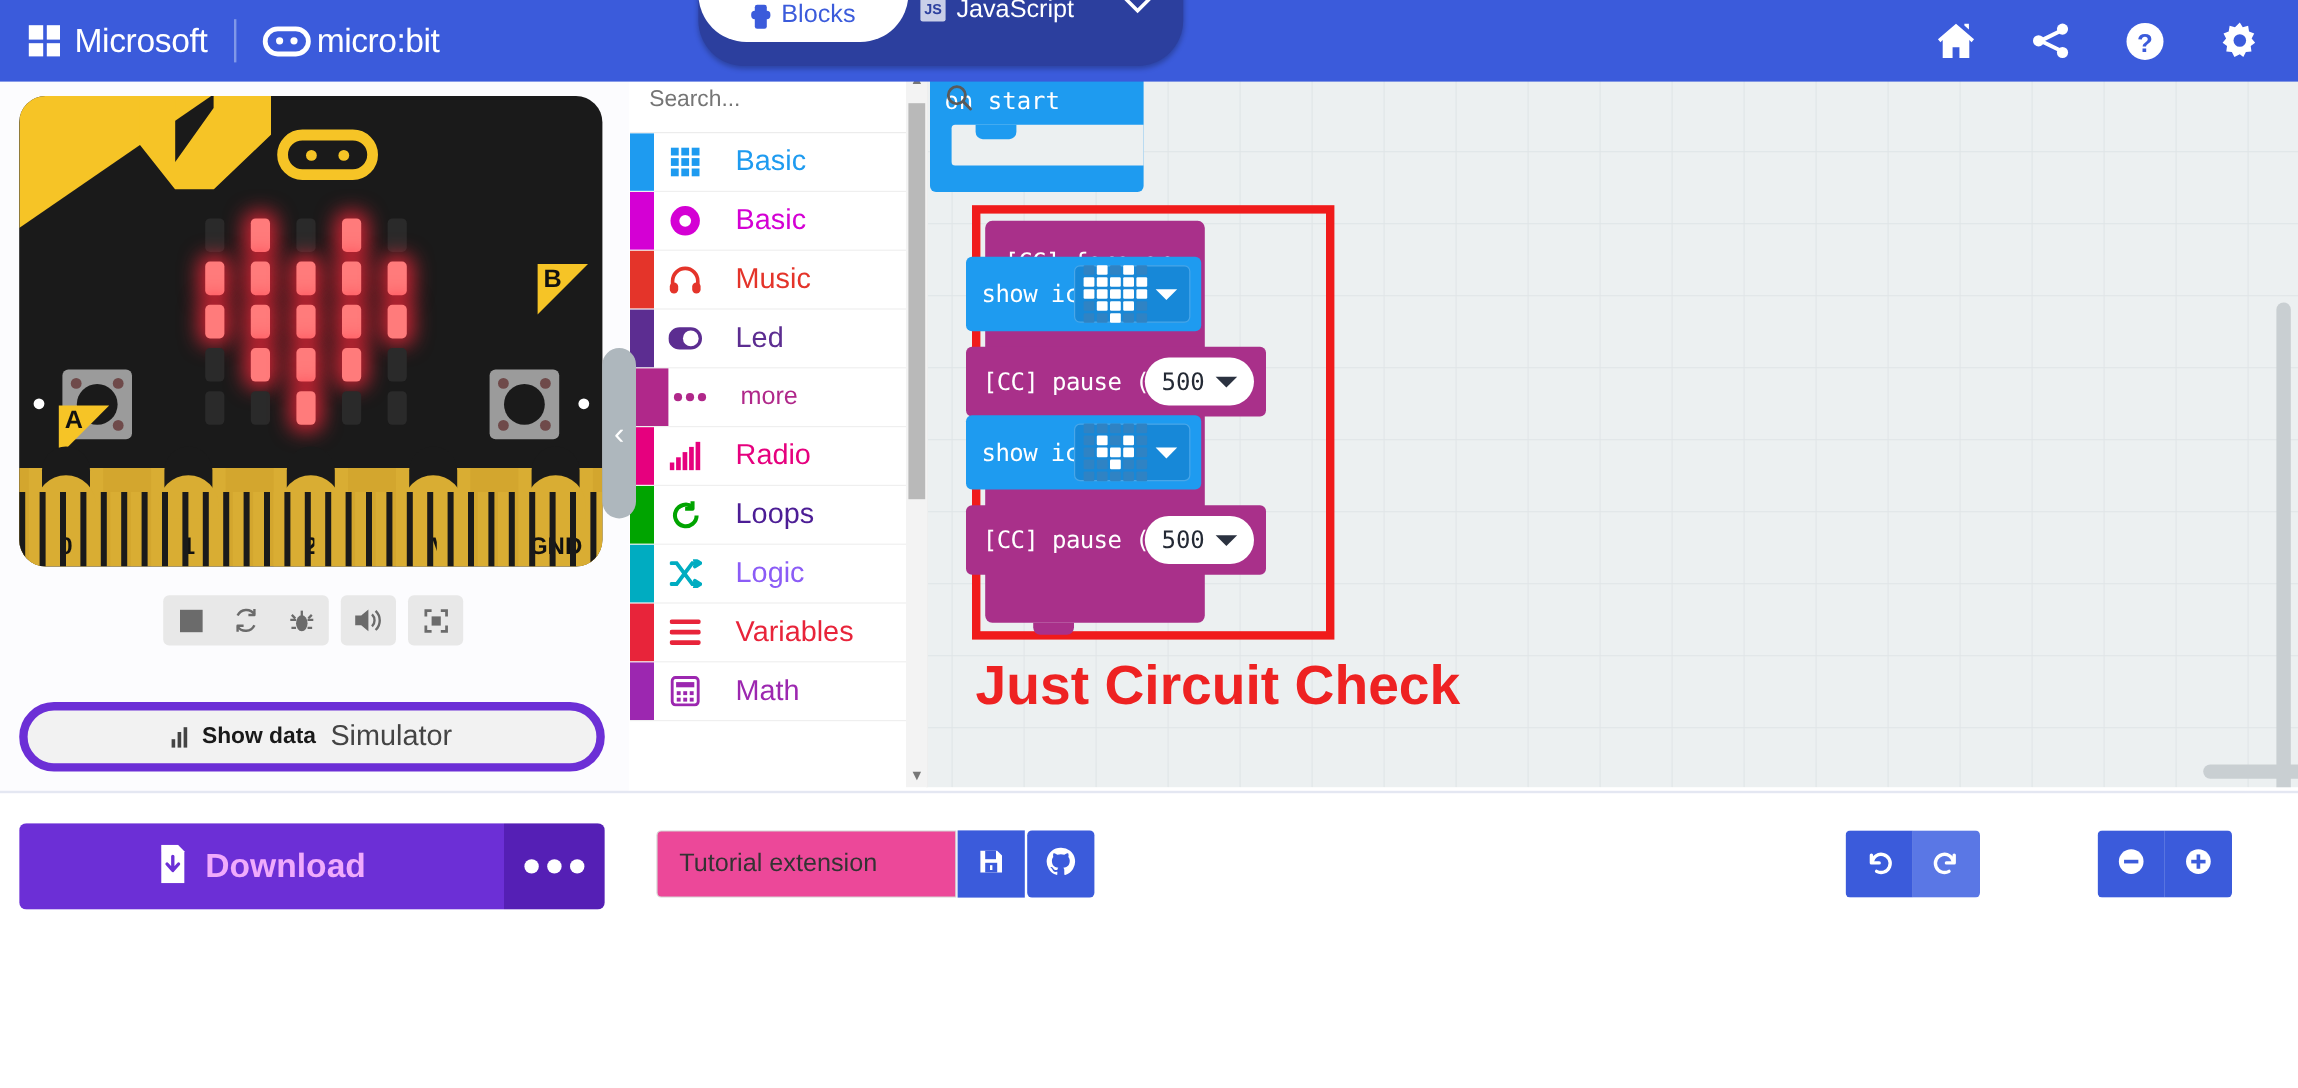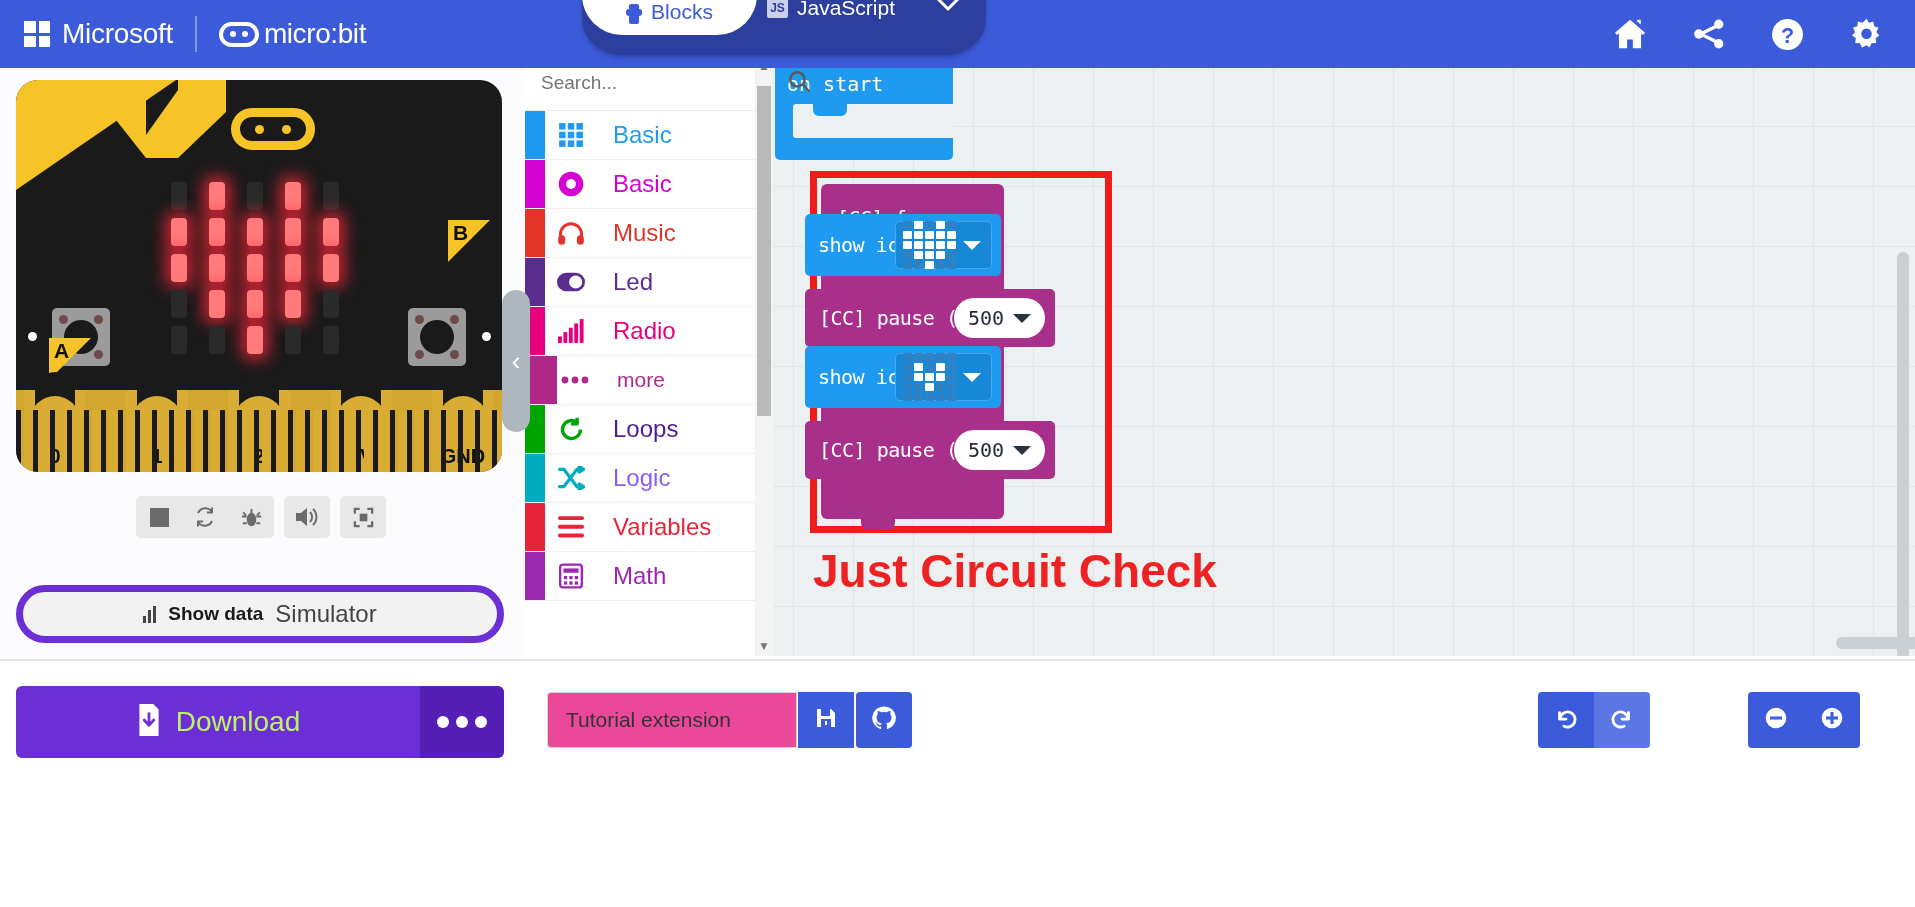--- a/index.html
+++ b/index.html
@@ -200,21 +200,21 @@
     background:#c9cfd2; border-radius:6px; z-index:9; }
   .ws-vscroll { position:absolute; right:6px; top:196px; width:12px; height:420px;
     background:#c9cfd2; border-radius:6px; z-index:9; }
 
   
   .bottom { position:absolute; left:0; top:659px; width:1915px; height:248px;
     background:#fff; border-top:2px solid #e4e7f2; z-index:20; }
   .dl-wrap { position:absolute; left:16px; top:25px; width:488px; height:72px; display:flex;
     border-radius:6px; overflow:hidden; }
   .dl-main { flex:1; background:#6c2fd6; display:flex; align-items:center; justify-content:center; gap:14px; }
-  .dl-main .lbl { color:#bef264; font-size:28px; font-weight:normal; }
+  .dl-main .lbl { color:#f0abfc; font-size:28px; font-weight:bold; }
   .dl-more { width:84px; background:#551fb5; display:flex; align-items:center; justify-content:center; gap:7px; }
   .dl-more i { width:12px; height:12px; border-radius:50%; background:#fff; }
   .file-box { position:absolute; left:547px; top:31px; width:250px; height:56px;
     background:#ec4899; border:1px solid #d4d4d4; border-radius:4px 0 0 4px;
     display:flex; align-items:center; padding-left:18px; }
   .file-box input { border:none; outline:none; font-size:21px; color:#333;
     font-family:"Liberation Sans", sans-serif; width:100%; background:transparent; }
   .sq-btn { position:absolute; top:31px; width:56px; height:56px; background:#3b5bdb;
     display:flex; align-items:center; justify-content:center; }
   .save-btn { left:798px; }
@@ -528,43 +528,43 @@
         <div class="cat">
           <span class="stripe" style="background:#5c2d91"></span>
           <span class="cico">
             <svg xmlns="http://www.w3.org/2000/svg" width="30" height="20" viewBox="0 0 30 20">
               <rect x="0" y="0" width="30" height="20" rx="10" fill="#5c2d91"></rect>
               <circle cx="20" cy="10" r="7" fill="#fff"></circle>
             </svg>
           </span>
           <span class="clbl" style="color:#5c2d91">Led</span>
         </div>
+        <div class="cat more">
+          <span class="stripe" style="background:#b0288a;left:0;width:32px"></span>
+          <span class="cico">
+            <svg xmlns="http://www.w3.org/2000/svg" width="28" height="12" viewBox="0 0 28 12" fill="#b0288a">
+              <circle cx="4" cy="6" r="3.4"></circle>
+              <circle cx="14" cy="6" r="3.4"></circle>
+              <circle cx="24" cy="6" r="3.4"></circle>
+            </svg>
+          </span>
+          <span class="clbl" style="color:#b0288a">more</span>
+        </div>
         <div class="cat">
           <span class="stripe" style="background:#e6007e"></span>
           <span class="cico">
             <svg xmlns="http://www.w3.org/2000/svg" width="26" height="24" viewBox="0 0 24 22" fill="#e6007e">
               <rect x="0" y="16" width="3.6" height="6"></rect>
               <rect x="5" y="12" width="3.6" height="10"></rect>
               <rect x="10" y="8" width="3.6" height="14"></rect>
               <rect x="15" y="4" width="3.6" height="18"></rect>
               <rect x="20" y="0" width="3.6" height="22"></rect>
             </svg>
           </span>
           <span class="clbl" style="color:#e6007e">Radio</span>
-        </div>
-        <div class="cat more">
-          <span class="stripe" style="background:#b0288a;left:0;width:32px"></span>
-          <span class="cico">
-            <svg xmlns="http://www.w3.org/2000/svg" width="28" height="12" viewBox="0 0 28 12" fill="#b0288a">
-              <circle cx="4" cy="6" r="3.4"></circle>
-              <circle cx="14" cy="6" r="3.4"></circle>
-              <circle cx="24" cy="6" r="3.4"></circle>
-            </svg>
-          </span>
-          <span class="clbl" style="color:#b0288a">more</span>
         </div>
         <div class="cat">
           <span class="stripe" style="background:#00a400"></span>
           <span class="cico">
             <svg xmlns="http://www.w3.org/2000/svg" width="27" height="27" viewBox="0 0 24 24" fill="none" stroke="#00a400" stroke-width="3">
               <path d="M20 12a8 8 0 1 1-3.2-6.4"></path>
               <path d="M17 1.5 L17 7 L11.5 7" stroke-linejoin="round"></path>
             </svg>
           </span>
           <span class="clbl" style="color:#4c1d95">Loops</span>

